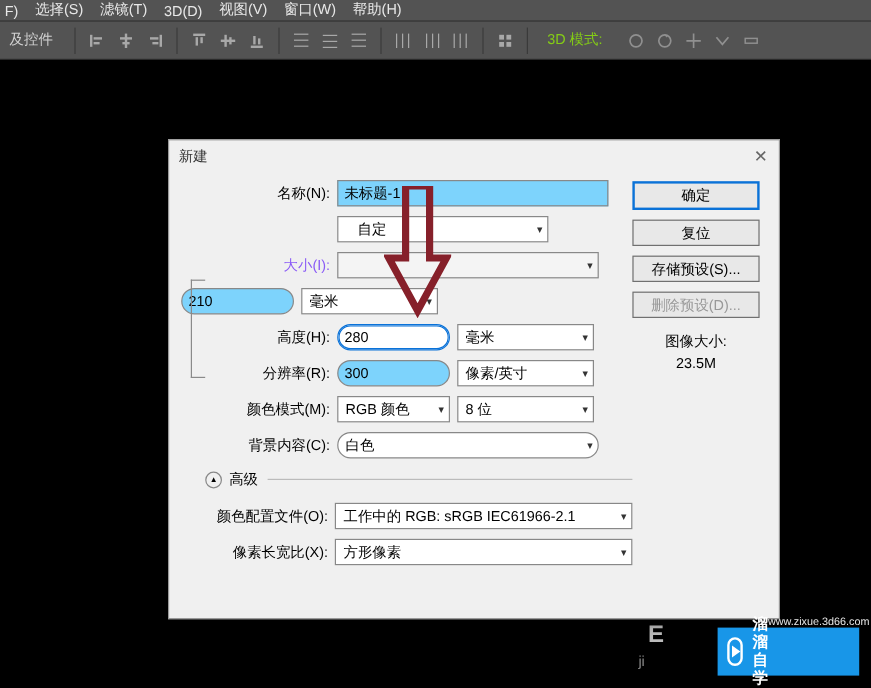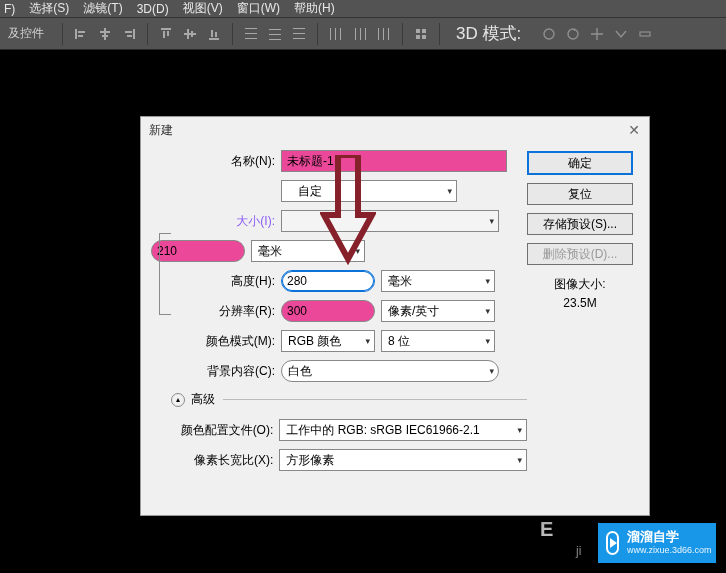--- a/index.html
+++ b/index.html
@@ -33,21 +33,21 @@
   }
   .toolbar-label {
     font-size: 12px;
     color: #d0d0d0;
     margin-right: 8px;
     padding: 2px 4px;
   }
   .vline { width: 1px; height: 22px; background: #3a3a3a; margin: 0 6px; }
   .toolicon { width: 16px; height: 16px; margin: 0 4px; opacity: .7; }
   .toolicon svg { width: 16px; height: 16px; }
-  .mode-label { font-size: 17px; margin-left: 10px; margin-right: 16px; color: #e5e5e5; }
+  .mode-label { font-size: 12px; margin-left: 10px; margin-right: 16px; color: #84cc16; }
   .workspace { background: #000; position: absolute; top: 50px; left: 0; right: 0; bottom: 0; }
   
   .dialog {
     position: absolute;
     left: 140px; top: 116px;
     width: 510px; height: 400px;
     background: #f0f0f0;
     border: 1px solid #999;
     box-shadow: 0 2px 12px rgba(0,0,0,.4);
   }
@@ -81,21 +81,21 @@
   .row-label {
     width: 130px;
     text-align: right;
     padding-right: 6px;
     font-size: 12px;
     color: #000;
   }
   .txt {
     height: 22px;
     border: 1px solid #888;
-    background: #ec4899;
+    background: #7dd3fc;
     padding: 0 5px;
     font-size: 12px;
     outline: none;
   }
   .txt.wide { width: 226px; }
   .txt.num { width: 94px; border-radius: 11px; }
   .txt.focus { border: 1px solid #0a72d8; background: #fff; box-shadow: 0 0 0 1px #0a72d8 inset; }
   .sel {
     height: 22px;
     border: 1px solid #888;
@@ -184,35 +184,35 @@
     display: flex; align-items: center; justify-content: center;
     margin-right: 8px;
   }
   .watermark .play::after {
     content: ""; width: 0; height: 0;
     border-left: 7px solid #fff;
     border-top: 5px solid transparent;
     border-bottom: 5px solid transparent;
     margin-left: 2px;
   }
-  .watermark .wt { display: flex; flex-direction: column; line-height: 1.15; }
+  .watermark .wt { display: flex; flex-direction: row; line-height: 1.15; }
   .watermark .wt1 { font-size: 13px; font-weight: bold; }
   .watermark .wt2 { font-size: 9px; opacity: .9; }
   
   .bgtext {
     position: absolute;
     left: 540px;
     top: 518px;
     color: #bbb;
     font-size: 20px;
     font-weight: bold;
   }
   .bgsub {
     position: absolute;
-    left: 576px;
+    left: 532px;
     top: 544px;
     color: #888;
     font-size: 12px;
   }
 </style>
 </head>
 <body>
 
 <div class="menubar">
   <span>F)</span>

